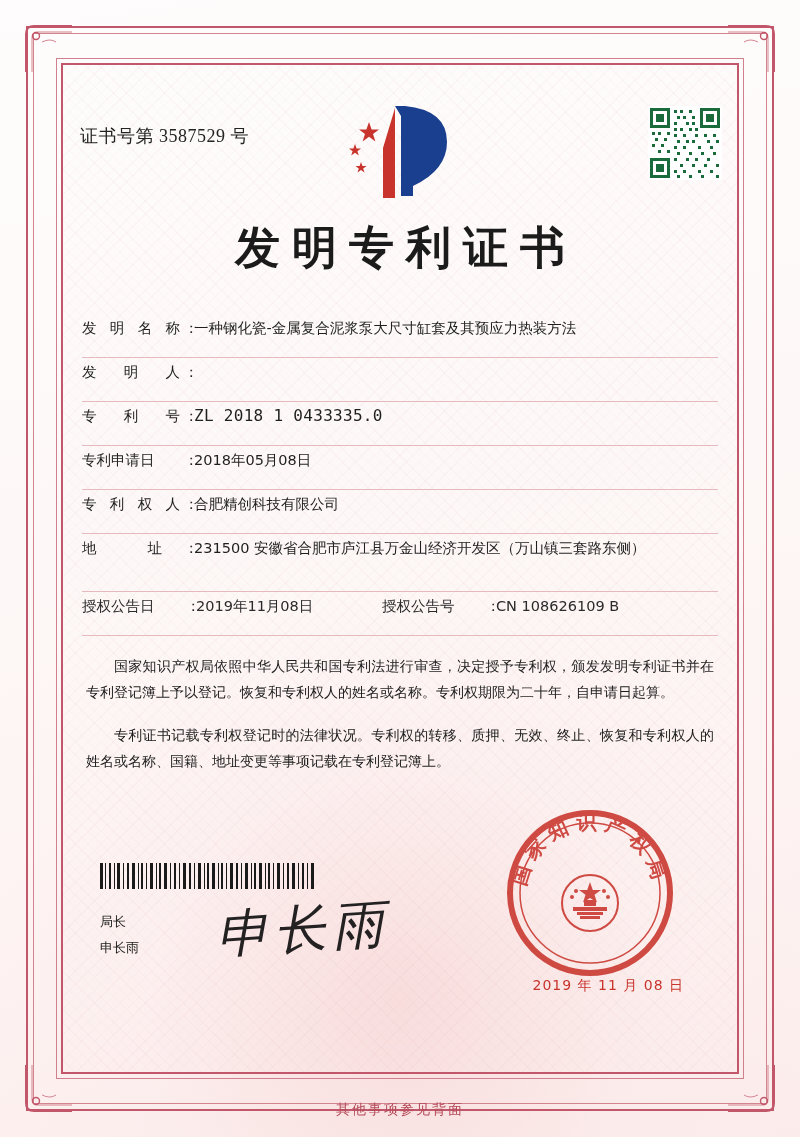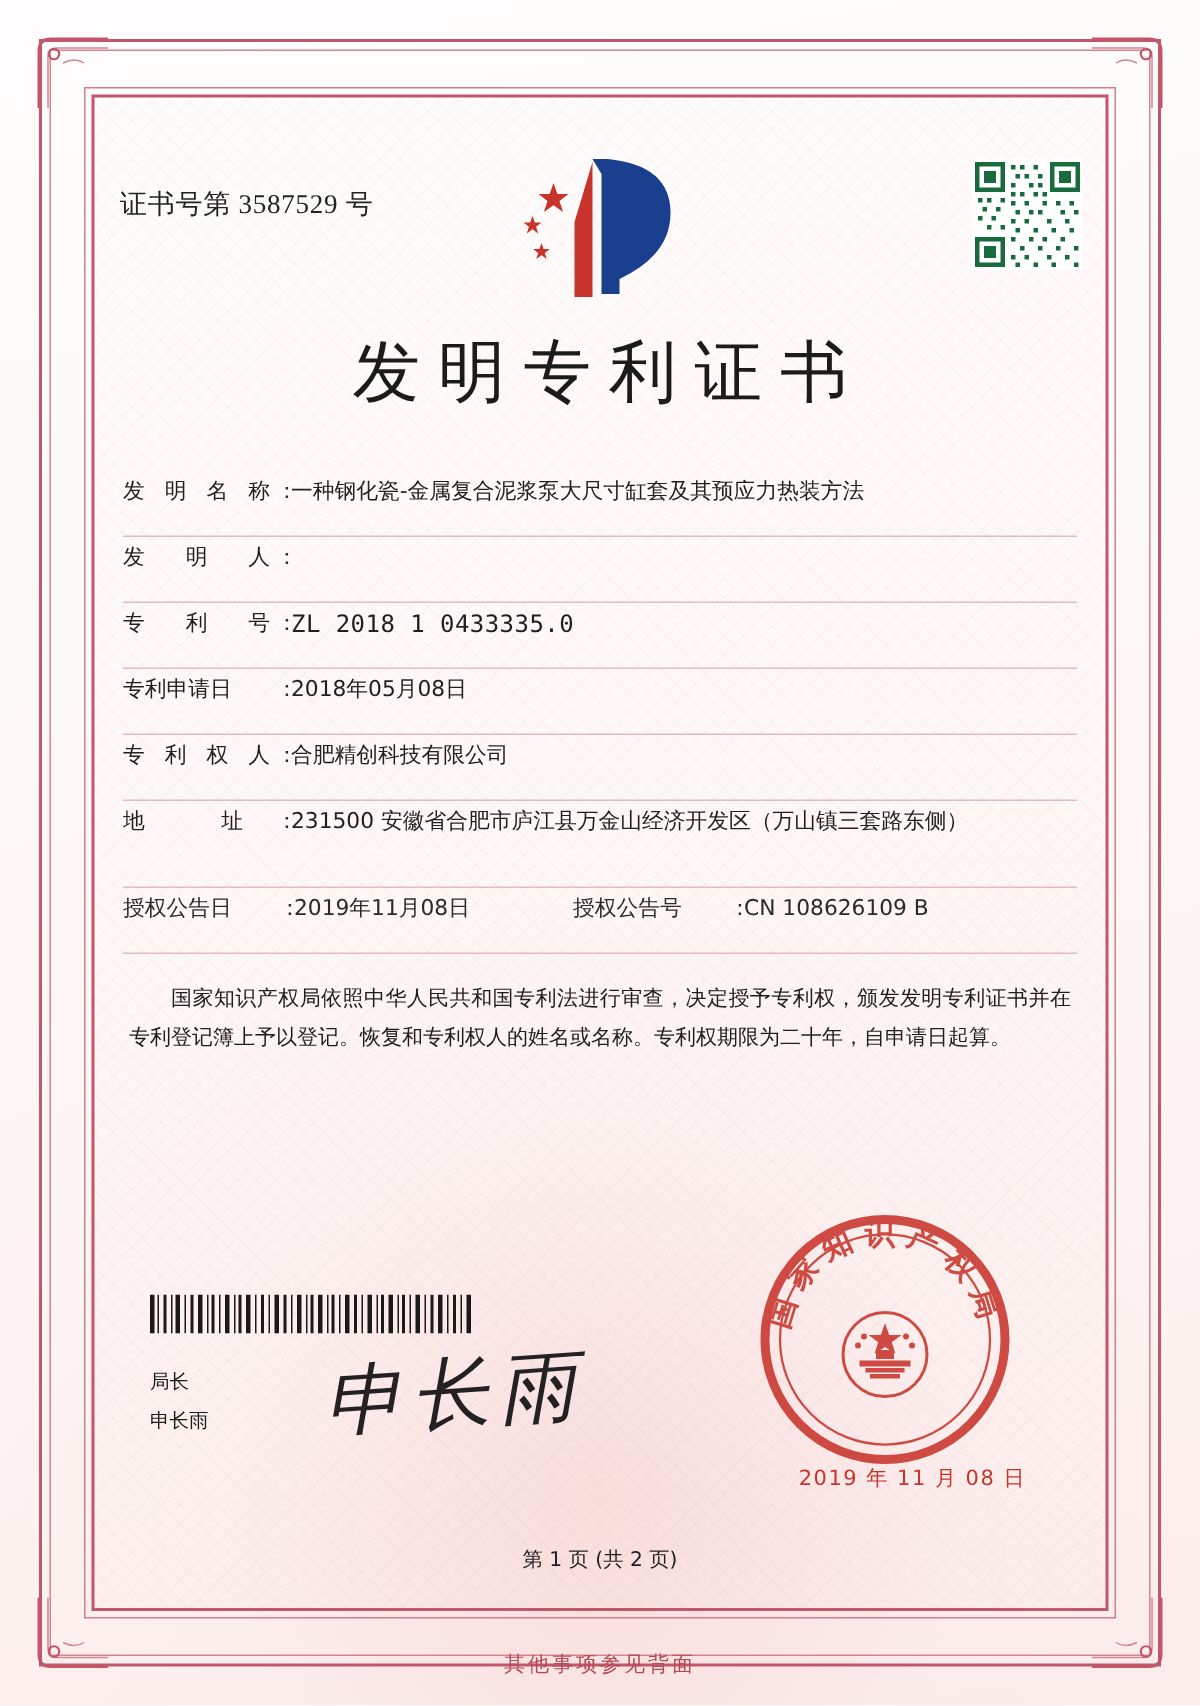--- a/index.html
+++ b/index.html
@@ -97,21 +97,21 @@
     transform: translateX(-50%);
     width: 130px;
     height: 105px;
   }
   .title {
     position: absolute;
     top: 132px;
     left: 0; right: 0;
     text-align: center;
     font-size: 45px;
-    font-weight: normal;
+    font-weight: bold;
     letter-spacing: 12px;
     text-indent: 12px;
     color: #1b1b1b;
     font-family: "DejaVu Sans", "Liberation Sans", sans-serif;
   }
 
   .fields {
     position: absolute;
     top: 228px;
     left: 6px;
@@ -426,20 +426,21 @@
           </div>
           <div class="right">
             <div class="lbl2">授权公告号</div>
             <div class="field-colon">：</div>
             <div class="mono">CN 108626109 B</div>
           </div>
         </div>
       </div>
 
       <div class="para">国家知识产权局依照中华人民共和国专利法进行审查，决定授予专利权，颁发发明专利证书并在专利登记簿上予以登记。恢复和专利权人的姓名或名称。专利权期限为二十年，自申请日起算。</div>
+      <div class="para">专利证书记载专利权登记时的法律状况。专利权的转移、质押、无效、终止、恢复和专利权人的姓名或名称、国籍、地址变更等事项记载在专利登记簿上。</div>
     </div>
 
     <div class="barcode">
       <svg width="216" height="26" viewBox="0 0 216 26" preserveAspectRatio="none">
         <rect width="216" height="26" fill="none"></rect>
         <g fill="#1a1a1a">
           <rect x="0" y="0" width="3" height="26"></rect>
             <rect x="5" y="0" width="1" height="26"></rect>
           <rect x="9" y="0" width="2" height="26"></rect>
             <rect x="14" y="0" width="1" height="26"></rect>
@@ -518,17 +519,16 @@
             <rect x="-17" y="4" width="34" height="4" fill="#c8342c"></rect>
             <rect x="-13" y="9" width="26" height="3" fill="#c8342c"></rect>
             <rect x="-10" y="13" width="20" height="3" fill="#c8342c"></rect>
             <rect x="-6" y="-3" width="12" height="6" fill="#c8342c"></rect>
           </g>
         </g>
       </svg>
     </div>
     <div class="seal-date">2019 年 11 月 08 日</div>
 
-    <div class="page-num">第 1 页 (共 2 页)</div>
   </div>
 
   <div class="footnote">其他事项参见背面</div>
 </div>
 
 </body></html>

